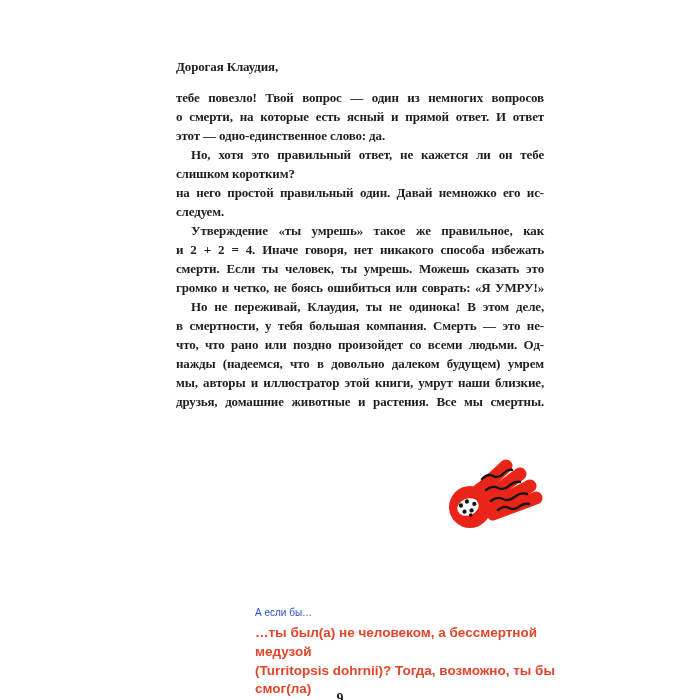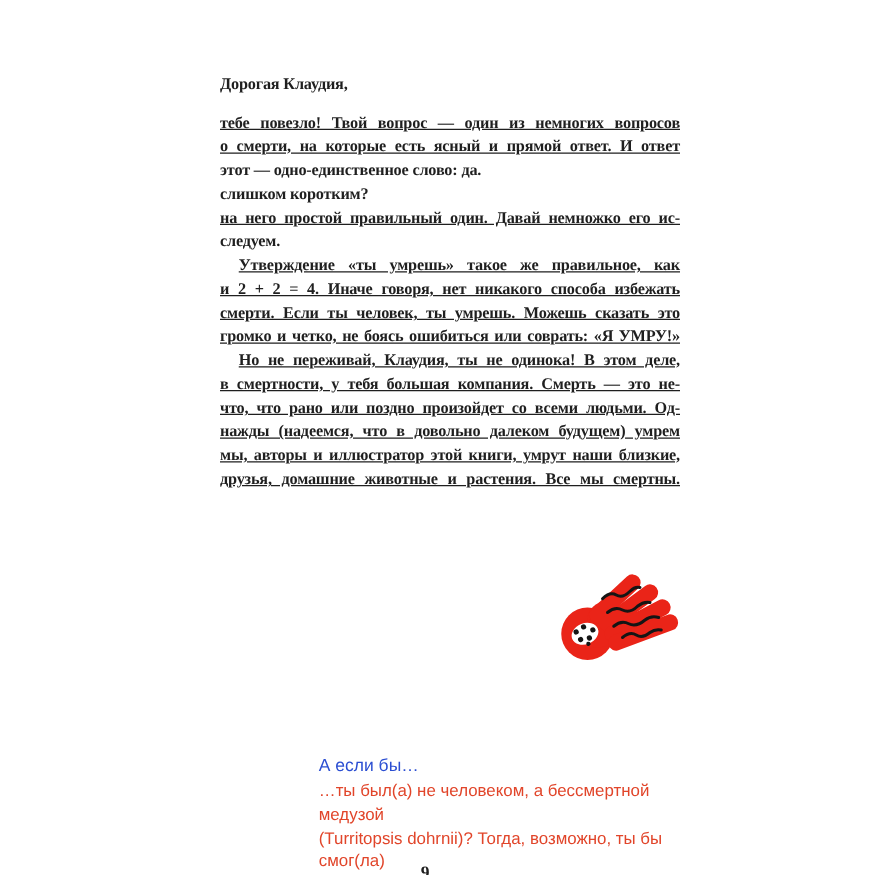--- a/index.html
+++ b/index.html
@@ -10,58 +10,59 @@
     color:var(--text-color, #1f1f1f);
     overflow:hidden;
     margin-top:26px;
   }
   .salutation-wrap { position:absolute; left:176px; top:31px; width:368px; }
   .body-wrap      { position:absolute; left:176px; top:62px;  width:368px; }
   .line {
     font-size:13px; line-height:19px; font-weight:700;
     letter-spacing:-0.15px;
   }
-  .jl { text-align:justify; text-align-last:justify;text-decoration:underline; }
+  .jl { text-align:justify; text-align-last:justify; }
   .el { text-align:left; text-align-last:left; }
   .ind { text-indent:15px; }
 
   .creature { position:absolute; left:448px; top:429px; width:100px; height:80px; }
 
   .sidenote {
     position:absolute; left:255px; top:577px; width:302px;
     font-family:"Liberation Sans", sans-serif;
   }
   .sidenote-heading {
     color:var(--note-blue, #2b4ed2);
-    font-size:14px; line-height:19px; font-weight:400;
+    font-size:10px; line-height:19px; font-weight:400;
     margin:0 0 2px 0;
   }
   .sidenote-line {
     color:var(--note-red, #e1452a);
-    font-size:13.5px; line-height:18.8px; font-weight:400;
+    font-size:13.5px; line-height:18.8px; font-weight:700;
   }
   .pagenum {
     position:absolute; left:300px; top:665px; width:80px;
     text-align:center; font-weight:700; font-size:14px;
     color:var(--text-color, #1f1f1f);
   }
 </style>
 </head>
 <body>
 
 <div class="page">
 
   <div class="salutation-wrap">
     <div class="line el">Дорогая Клаудия,</div>
   </div>
 
   <div class="body-wrap">
     <div class="line jl">тебе повезло! Твой вопрос — один из немногих вопросов</div>
     <div class="line jl">о смерти, на которые есть ясный и прямой ответ. И ответ</div>
     <div class="line el">этот — одно-единственное слово: да.</div>
+    <div class="line jl ind">Но, хотя это правильный ответ, не кажется ли он тебе</div>
     <div class="line el">слишком коротким?</div>
     <div class="line jl">на него простой правильный один. Давай немножко его ис-</div>
     <div class="line el">следуем.</div>
     <div class="line jl ind">Утверждение «ты умрешь» такое же правильное, как</div>
     <div class="line jl">и 2 + 2 = 4. Иначе говоря, нет никакого способа избежать</div>
     <div class="line jl">смерти. Если ты человек, ты умрешь. Можешь сказать это</div>
     <div class="line jl">громко и четко, не боясь ошибиться или соврать: «Я УМРУ!»</div>
     <div class="line jl ind">Но не переживай, Клаудия, ты не одинока! В этом деле,</div>
     <div class="line jl">в смертности, у тебя большая компания. Смерть — это не-</div>
     <div class="line jl">что, что рано или поздно произойдет со всеми людьми. Од-</div>

